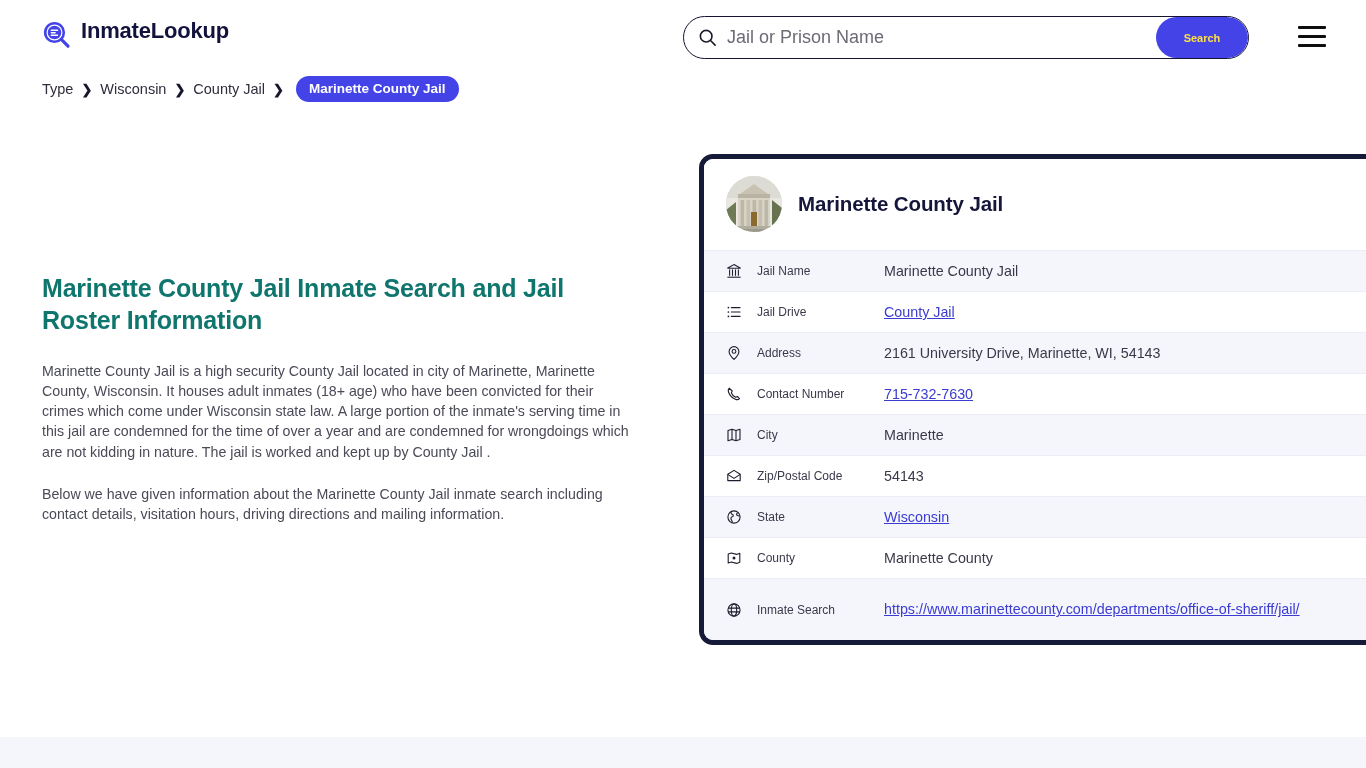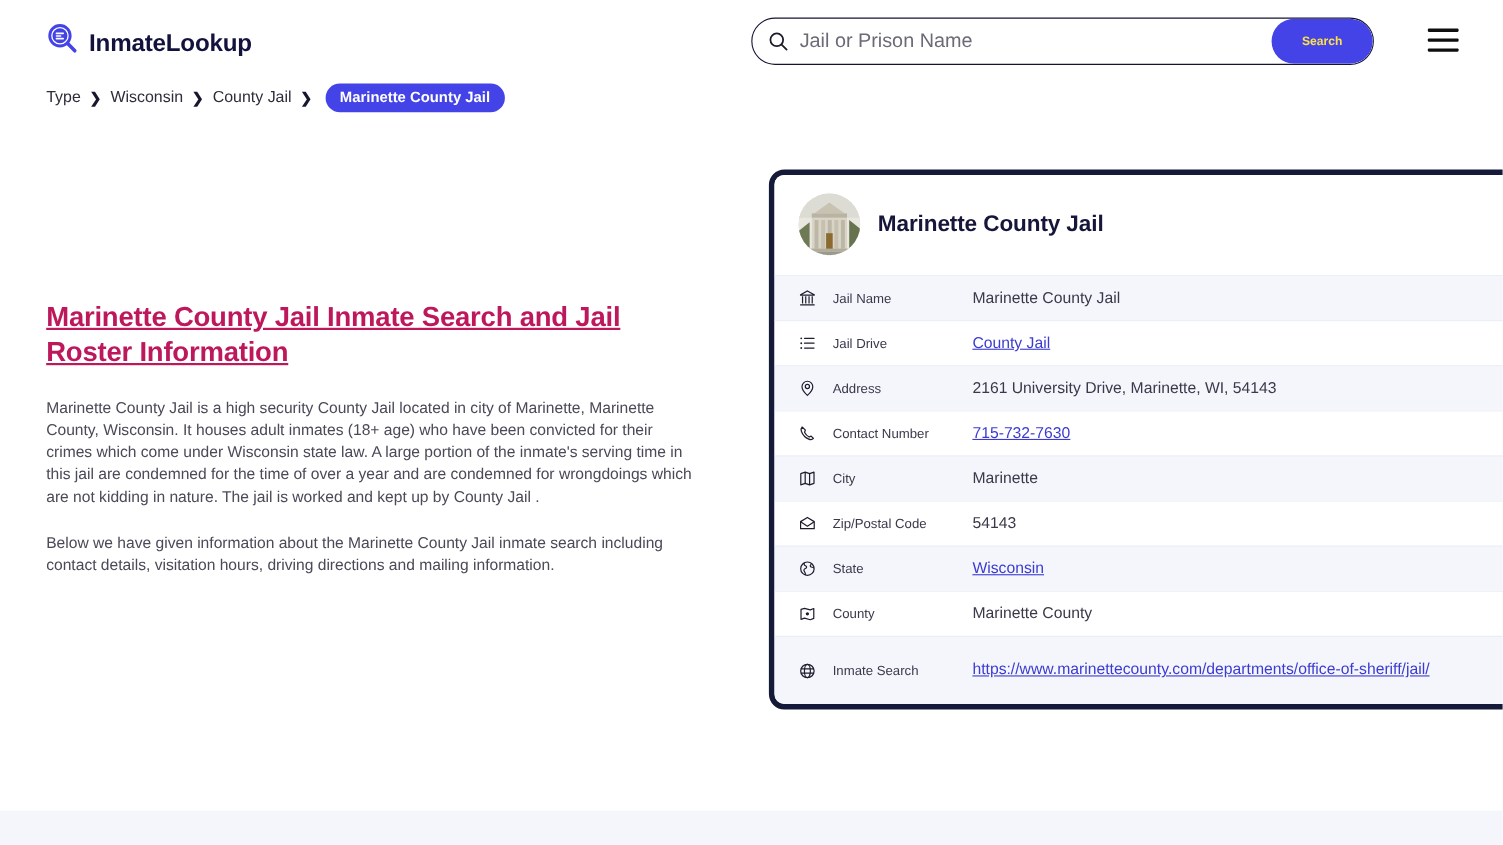--- a/index.html
+++ b/index.html
@@ -11,21 +11,21 @@
   }
   .page { position: relative; width: 1366px; height: 768px; background:#fff; }
 
   
   .header {
     position: absolute; top: 0; left: 0; width: 1366px; height: 74px;
     background: #ffffff;
   }
   .brand {
     position: absolute; left: 42px; top: 20px;
-    display: flex; align-items: flex-end; gap: 9px;
+    display: flex; align-items: flex-start; gap: 9px;
     cursor: pointer;
   }
   .brand-logo { width: 30px; height: 30px; display:block; }
   .brand-name {
     font-size: 22px; font-weight: 700; color: #12123d;
     letter-spacing: -0.2px; line-height: 1;
   }
 
   .searchwrap {
     position: absolute; left: 683px; top: 16px;
@@ -74,22 +74,22 @@
   }
   .crumb-current {
     background: #4343e8; color: #fff; font-weight: 700;
     font-size: 13.5px; padding: 5px 13px 6px; border-radius: 14px;
     margin-left: 4px; white-space: nowrap;
   }
 
   
   .left-col { position: absolute; left: 42px; top: 272px; width: 600px; }
   .page-title {
-    font-size: 25px; font-weight: 700; color: #be185d;
-    line-height: 1.29; letter-spacing: -0.2px; text-decoration: underline;
+    font-size: 25px; font-weight: 700; color: #0f766e;
+    line-height: 1.29; letter-spacing: -0.2px;
   }
   .body-p {
     margin-top: 24px;
     font-size: 14.2px; color: #4a4a58; line-height: 1.43;
     max-width: 592px;
   }
   .body-p.second { margin-top: 22px; }
 
   
   .card {

